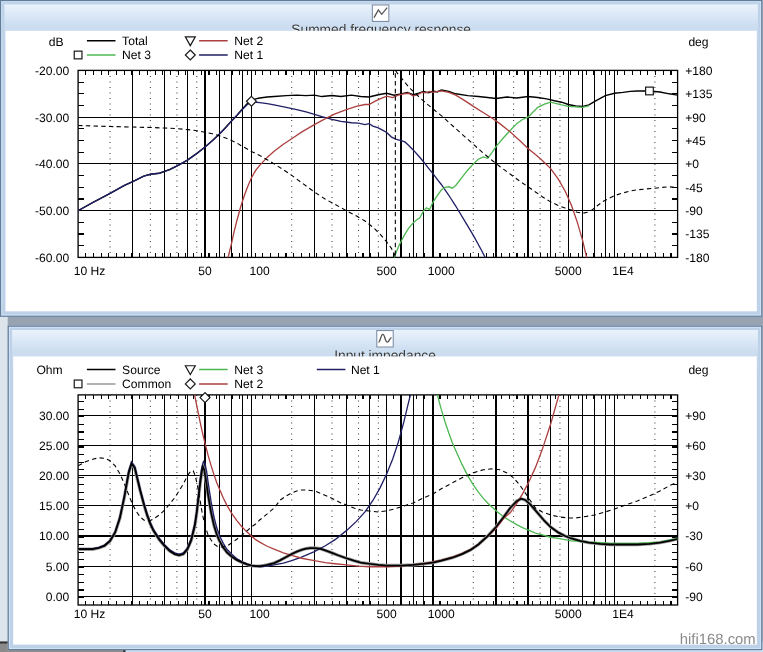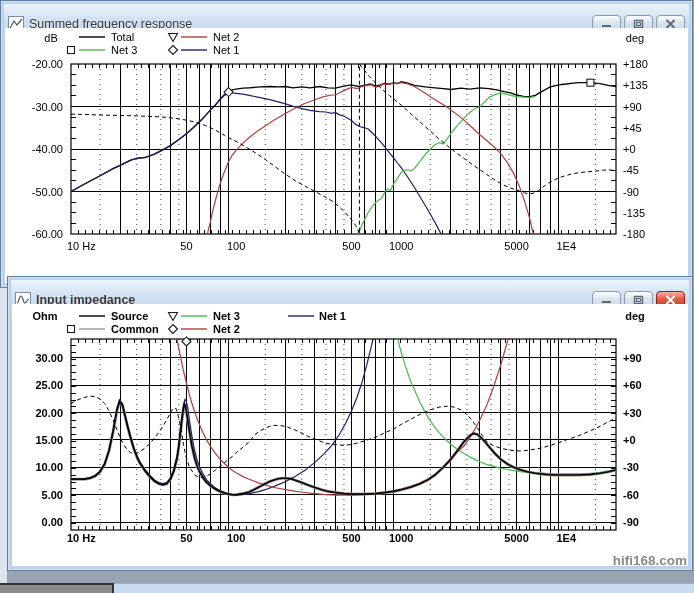--- a/index.html
+++ b/index.html
@@ -3,21 +3,21 @@
 <meta charset="utf-8">
 <style>
   html,body{margin:0;padding:0;width:694px;height:593px;overflow:hidden;position:relative;
     font-family:"Liberation Sans",sans-serif;background:#97a3b1;}
   .bg-strip{position:absolute;left:0;top:583px;width:694px;height:10px;background:#c9dcef;border-top:1px solid #9ab4d0;}
   .bg-gray{position:absolute;left:0;top:583px;width:114px;height:10px;background:#8b8b8b;border-top:2px solid #333;border-right:2px solid #333;box-sizing:border-box;}
   .bg-left-sliver{position:absolute;left:0;top:288px;width:7px;height:295px;background:#dde4eb;}
   .window{position:absolute;box-sizing:border-box;border:1px solid #5f7d9d;background:#bdd2e9;padding:3px;
     box-shadow:0 0 0 1px rgba(255,255,255,.35) inset;}
   .titlebar{height:39px;display:flex;align-items:center;
-    background:linear-gradient(#eaf3fc,#cfdff2 45%,#bdd2e9);}
+    background:linear-gradient(#eaf3fc,#cfdff2 45%,#bdd2e9);flex-direction:column;}
   .win-icon{width:16px;height:16px;margin:0 5px 0 4px;background:#fff;border:1px solid #7a8ea6;box-sizing:border-box;flex:none;}
   .title{font-size:12.5px;color:#383838;text-shadow:0 1px 0 rgba(255,255,255,.8);flex:1;white-space:nowrap;}
   .buttons{display:flex;margin-right:4px;}
   .cap-btn{width:29px;height:18px;margin-left:3px;border:1px solid #8b9cae;border-radius:4px;box-sizing:border-box;
     background:linear-gradient(#fcfdfe,#dde6ee 40%,#c6d4e1);display:flex;align-items:center;justify-content:center;cursor:default;}
   .cap-btn.close-active{background:linear-gradient(#f6b2a1,#e0654a 40%,#bb3a20);border-color:#8e2214;}
   .client{position:absolute;left:4px;right:4px;bottom:4px;background:#fff;overflow:hidden;}
   #win1 .client{top:27px;}
   #win2 .client{top:27px;}
   svg.chart{display:block;}
@@ -340,21 +340,21 @@
           <line x1="180" y1="36" x2="206" y2="36" stroke="#ac4040" stroke-width="1.4"></line>
           <text x="212" y="40" fill="#000">Net 2</text>
           <path fill="#fff" stroke="#1a1a1a" stroke-width="1.1" d="M 172 44.5 L 176.5 49 L 172 53.5 L 167.5 49 Z"></path>
           <line x1="180" y1="49" x2="206" y2="49" stroke="#202066" stroke-width="1.4"></line>
           <text x="212" y="53" fill="#000">Net 1</text>
         </g>
       </svg>
   </div>
 </div>
 
-<div class="window" id="win2" style="left:7px;top:276px;width:686px;height:295px;font-weight:bold;">
+<div class="window" id="win2" style="left:7px;top:296px;width:686px;height:295px;">
   <div class="titlebar">
     <span class="win-icon">
       <svg width="14" height="14" viewBox="0 0 14 14">
           <path d="M1,10 C3,10 3,3 5,3 C7,3 7,10 9,10 C11,10 11,6 13,6" fill="none" stroke="#555" stroke-width="1.2"></path>
         </svg>
     </span>
     <span class="title">Input impedance</span>
     <span class="buttons">
       <span class="cap-btn">
         <svg width="11" height="10">

